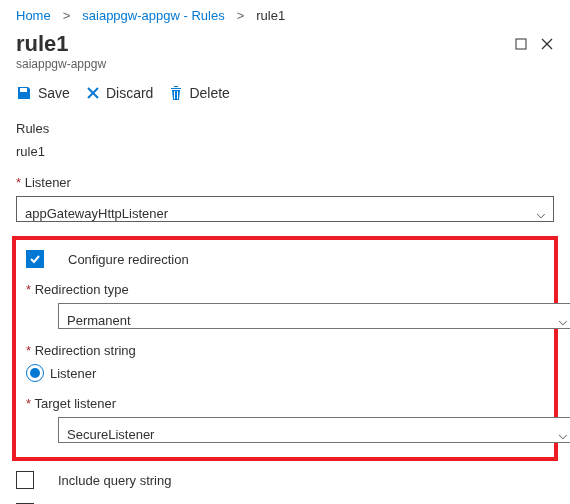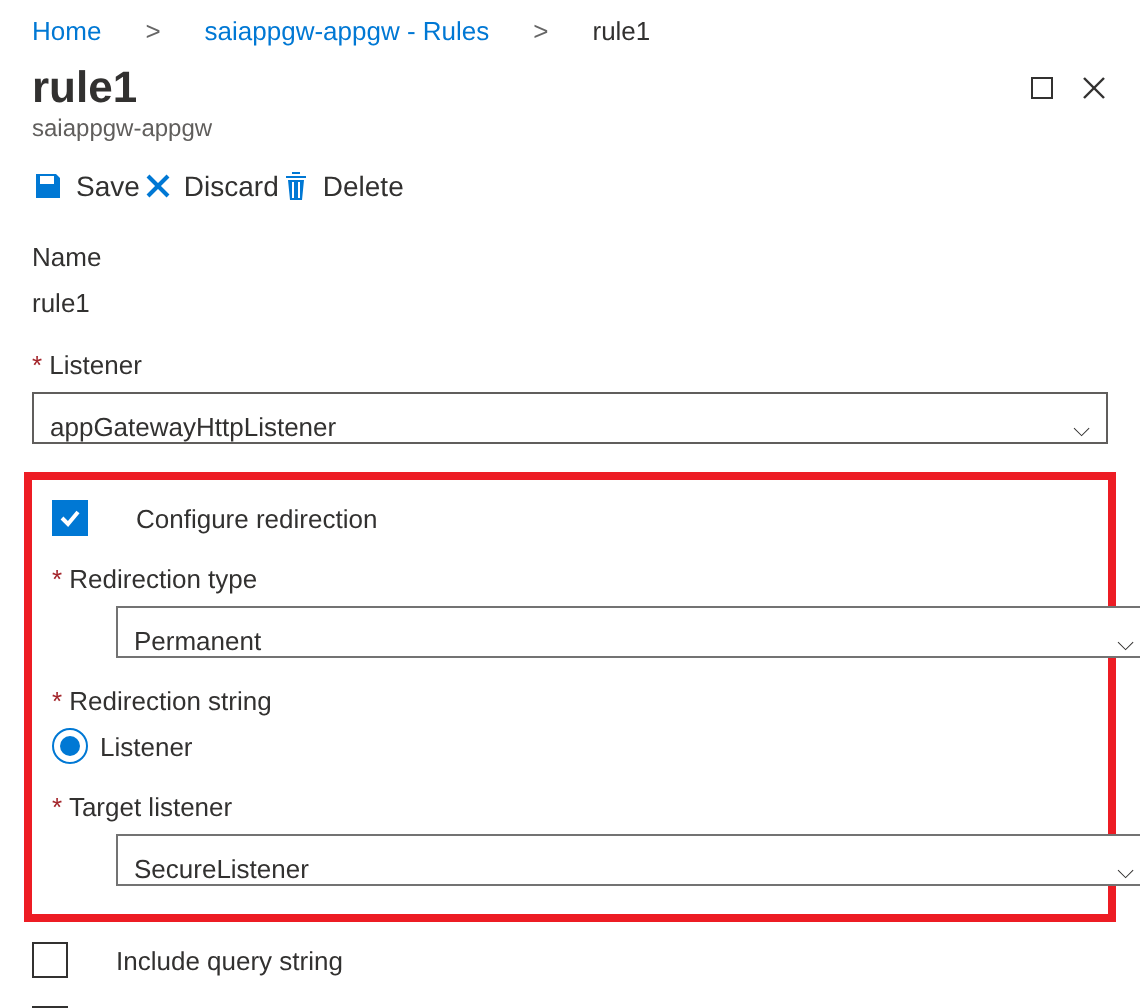--- a/index.html
+++ b/index.html
@@ -14,21 +14,21 @@
       background: #fff;
       width: 570px;
       height: 504px;
       overflow: hidden;
     }
     .breadcrumb {
       padding: 8px 16px;
       font-size: 13px;
       display: flex;
       align-items: flex-end;
-      gap: 22px;
+      gap: 12px;
     }
     .breadcrumb a {
       color: #0078d4;
       text-decoration: none;
       cursor: pointer;
     }
     .breadcrumb .sep {
       color: #666;
     }
     .breadcrumb .current {
@@ -56,21 +56,21 @@
     .window-controls .ctrl {
       width: 14px;
       height: 14px;
       cursor: pointer;
       display: flex;
       align-items: center;
       justify-content: center;
     }
     .toolbar {
       display: flex;
-      gap: 2px;
+      gap: 16px;
       padding: 10px 16px 12px;
       border-bottom: none;
     }
     .tool-btn {
       display: flex;
       align-items: center;
       gap: 6px;
       cursor: pointer;
       font-size: 14px;
       color: #323130;
@@ -235,21 +235,21 @@
           <path fill="#0078d4" d="M2 3h10v1H2V3zm3-2h4v1H5V1zM3 5h8l-1 10H4L3 5zm2 1v8h1V6H5zm3 0v8h1V6H8z"></path>
         </svg>
     </span>
     <span>Delete</span>
   </div>
 </div>
 
 <div class="content">
 
   <div class="field">
-    <label class="field-label">Name</label>
+    <label class="field-label">Rules</label>
     <div class="field-value">rule1</div>
   </div>
 
   <div class="field">
     <label class="field-label required">Listener</label>
     <div class="select">
       <span>appGatewayHttpListener</span>
       <span class="chev">⌵</span>
     </div>
   </div>

